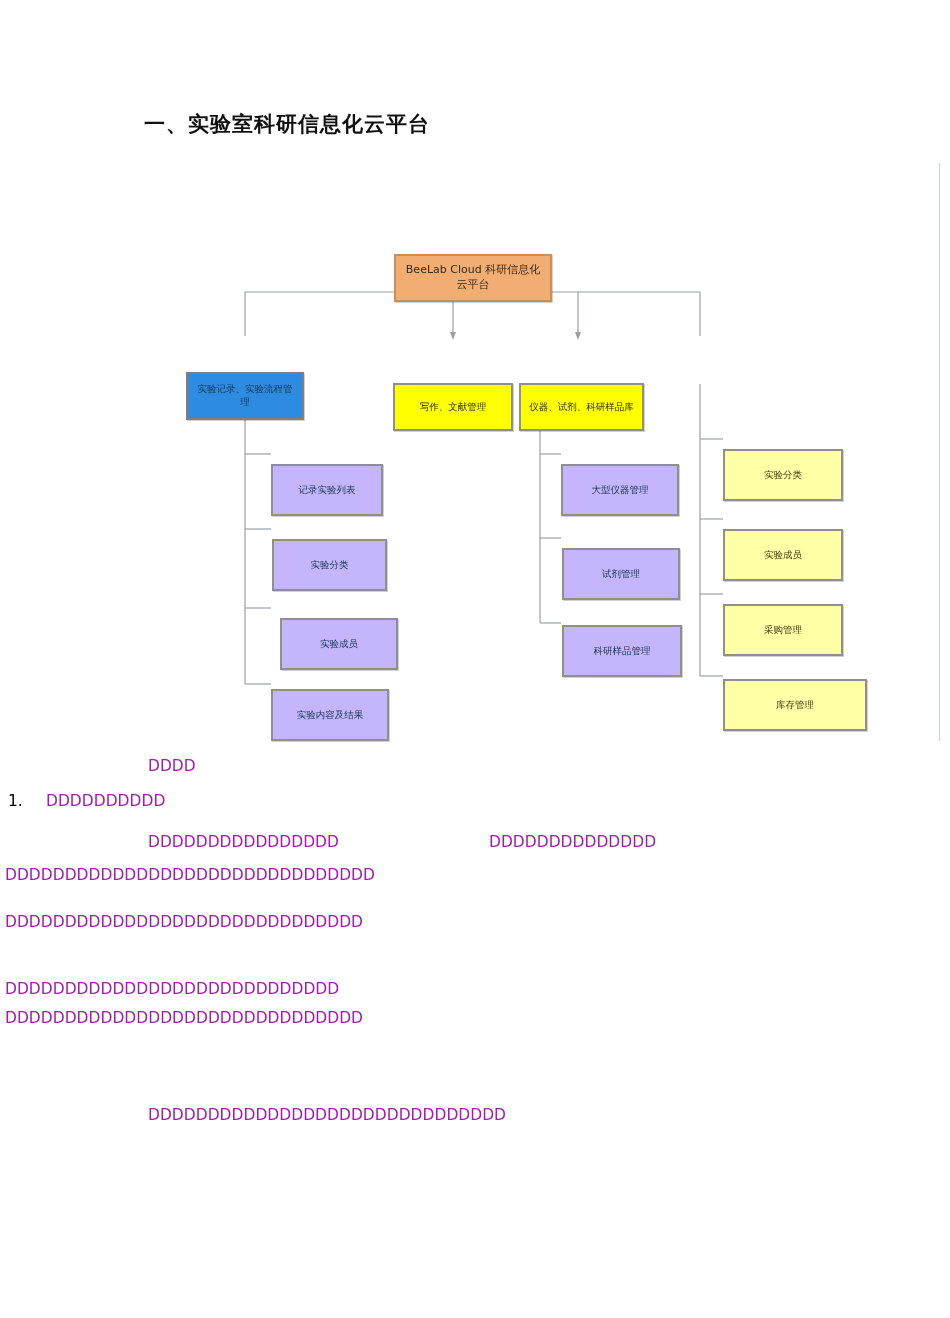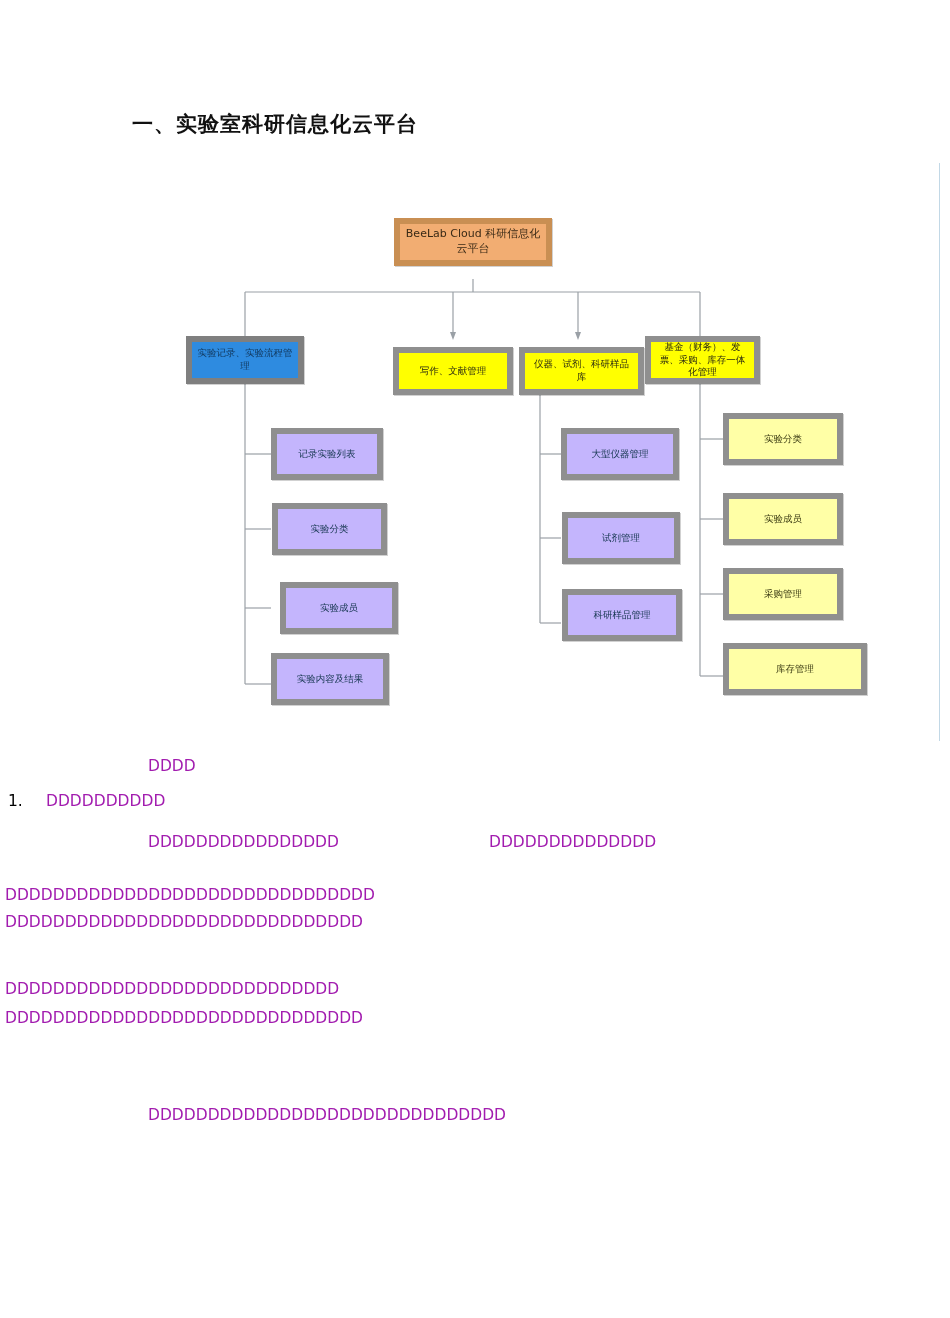--- a/index.html
+++ b/index.html
@@ -12,21 +12,21 @@
     height: 1318px;
     position: relative;
     font-family: "Liberation Sans", "DejaVu Sans", sans-serif;
     color: #000000;
     overflow: hidden;
   }
 
   
   .doc-heading {
     position: absolute;
-    left: 132px;
+    left: 144px;
     top: 110px;
     font-size: 21px;
     font-weight: bold;
     letter-spacing: 1px;
     color: #111111;
     white-space: nowrap;
   }
 
   
   .margin-rule {
@@ -48,29 +48,30 @@
   }
   .diagram svg {
     position: absolute;
     left: 0;
     top: 0;
   }
 
   .node {
     position: absolute;
     box-sizing: border-box;
-    border: 6px solid #0f766e;
+    border: 2px solid #0f766e;
     display: flex;
     align-items: center;
     justify-content: center;
     text-align: center;
     line-height: 1.35;
     padding: 14px 5px;
     font-family: "DejaVu Sans", "Liberation Sans", sans-serif;
     box-shadow: 1px 1px 0 rgba(0,0,0,0.18);
+    margin-top: 36px;
   }
   .node-root {
     background: #f2ad72;
     border-color: #c98f53;
     color: #3a2a16;
     font-size: 11px;
   }
   .node-blue-strong {
     background: #2e8be0;
     border-color: #7f7f7f;
@@ -161,21 +162,20 @@
   </svg>
 
   <div class="node node-root" style="left:394px; top:218px; width:158px; height:48px;">BeeLab Cloud 科研信息化云平台</div>
 
   <div class="node node-blue-strong" style="left:186px; top:336px; width:118px; height:48px;">实验记录、实验流程管理</div>
 
   <div class="node node-yellow" style="left:393px; top:347px; width:120px; height:48px;">写作、文献管理</div>
 
   <div class="node node-yellow" style="left:519px; top:347px; width:125px; height:48px;">仪器、试剂、科研样品库</div>
 
-  <div class="node node-yellow" style="left:645px; top:336px; width:115px; height:48px;">基金（财务）、发票、采购、库存一体化管理</div>
 
   <div class="node node-blue-light" style="left:271px; top:428px; width:112px; height:52px;">记录实验列表</div>
 
   <div class="node node-blue-light" style="left:272px; top:503px; width:115px; height:52px;">实验分类</div>
 
   <div class="node node-blue-light" style="left:280px; top:582px; width:118px; height:52px;">实验成员</div>
 
   <div class="node node-blue-light" style="left:271px; top:653px; width:118px; height:52px;">实验内容及结果</div>
 
   <div class="node node-blue-light" style="left:561px; top:428px; width:118px; height:52px;">大型仪器管理</div>
@@ -197,21 +197,21 @@
 <div class="para" style="left:148px; top:757px;">DDDD</div>
 
 <div class="list-num" style="left:8px; top:792px;">1.</div>
 
 <div class="para" style="left:46px; top:792px;">DDDDDDDDDD</div>
 
 <div class="para" style="left:148px; top:833px;">DDDDDDDDDDDDDDDD</div>
 
 <div class="para" style="left:489px; top:833px;">DDDDDDDDDDDDDD</div>
 
-<div class="para" style="left:5px; top:866px;margin-top:20px;">DDDDDDDDDDDDDDDDDDDDDDDDDDDDDDD</div>
+<div class="para" style="left:5px; top:866px;">DDDDDDDDDDDDDDDDDDDDDDDDDDDDDDD</div>
 
 <div class="para" style="left:5px; top:913px;">DDDDDDDDDDDDDDDDDDDDDDDDDDDDDD</div>
 
 <div class="para" style="left:5px; top:961px;margin-top:19px;">DDDDDDDDDDDDDDDDDDDDDDDDDDDD</div>
 
 <div class="para" style="left:5px; top:1009px;">DDDDDDDDDDDDDDDDDDDDDDDDDDDDDD</div>
 
 <div class="para" style="left:148px; top:1106px;">DDDDDDDDDDDDDDDDDDDDDDDDDDDDDD</div>
 
 </body></html>

